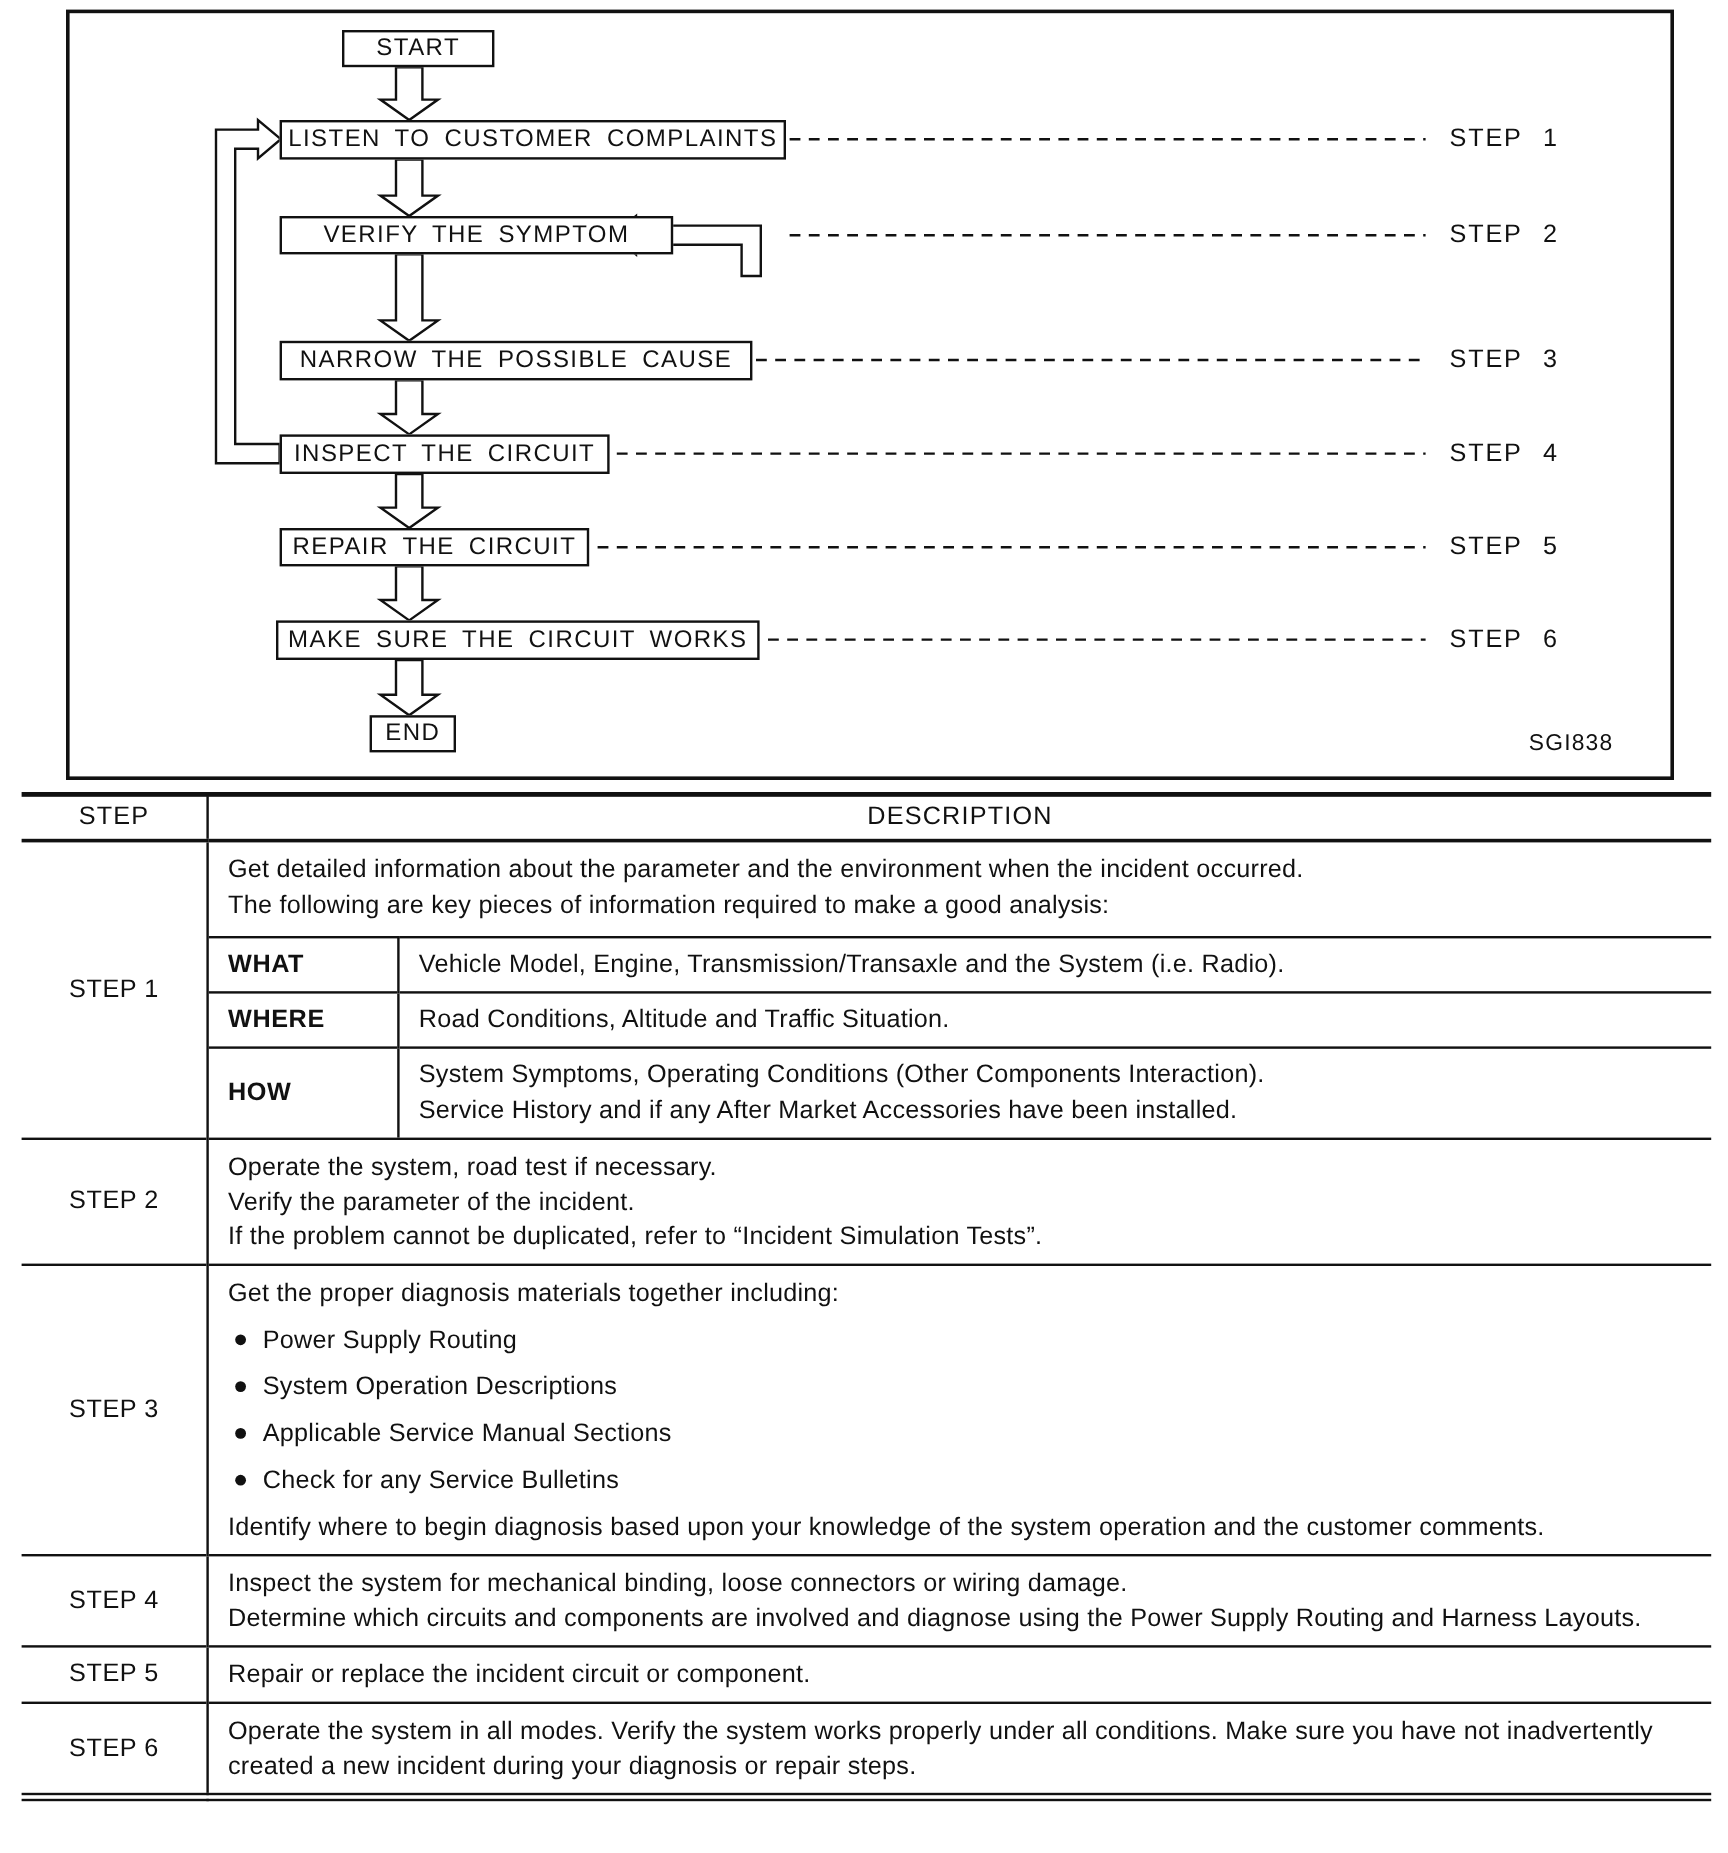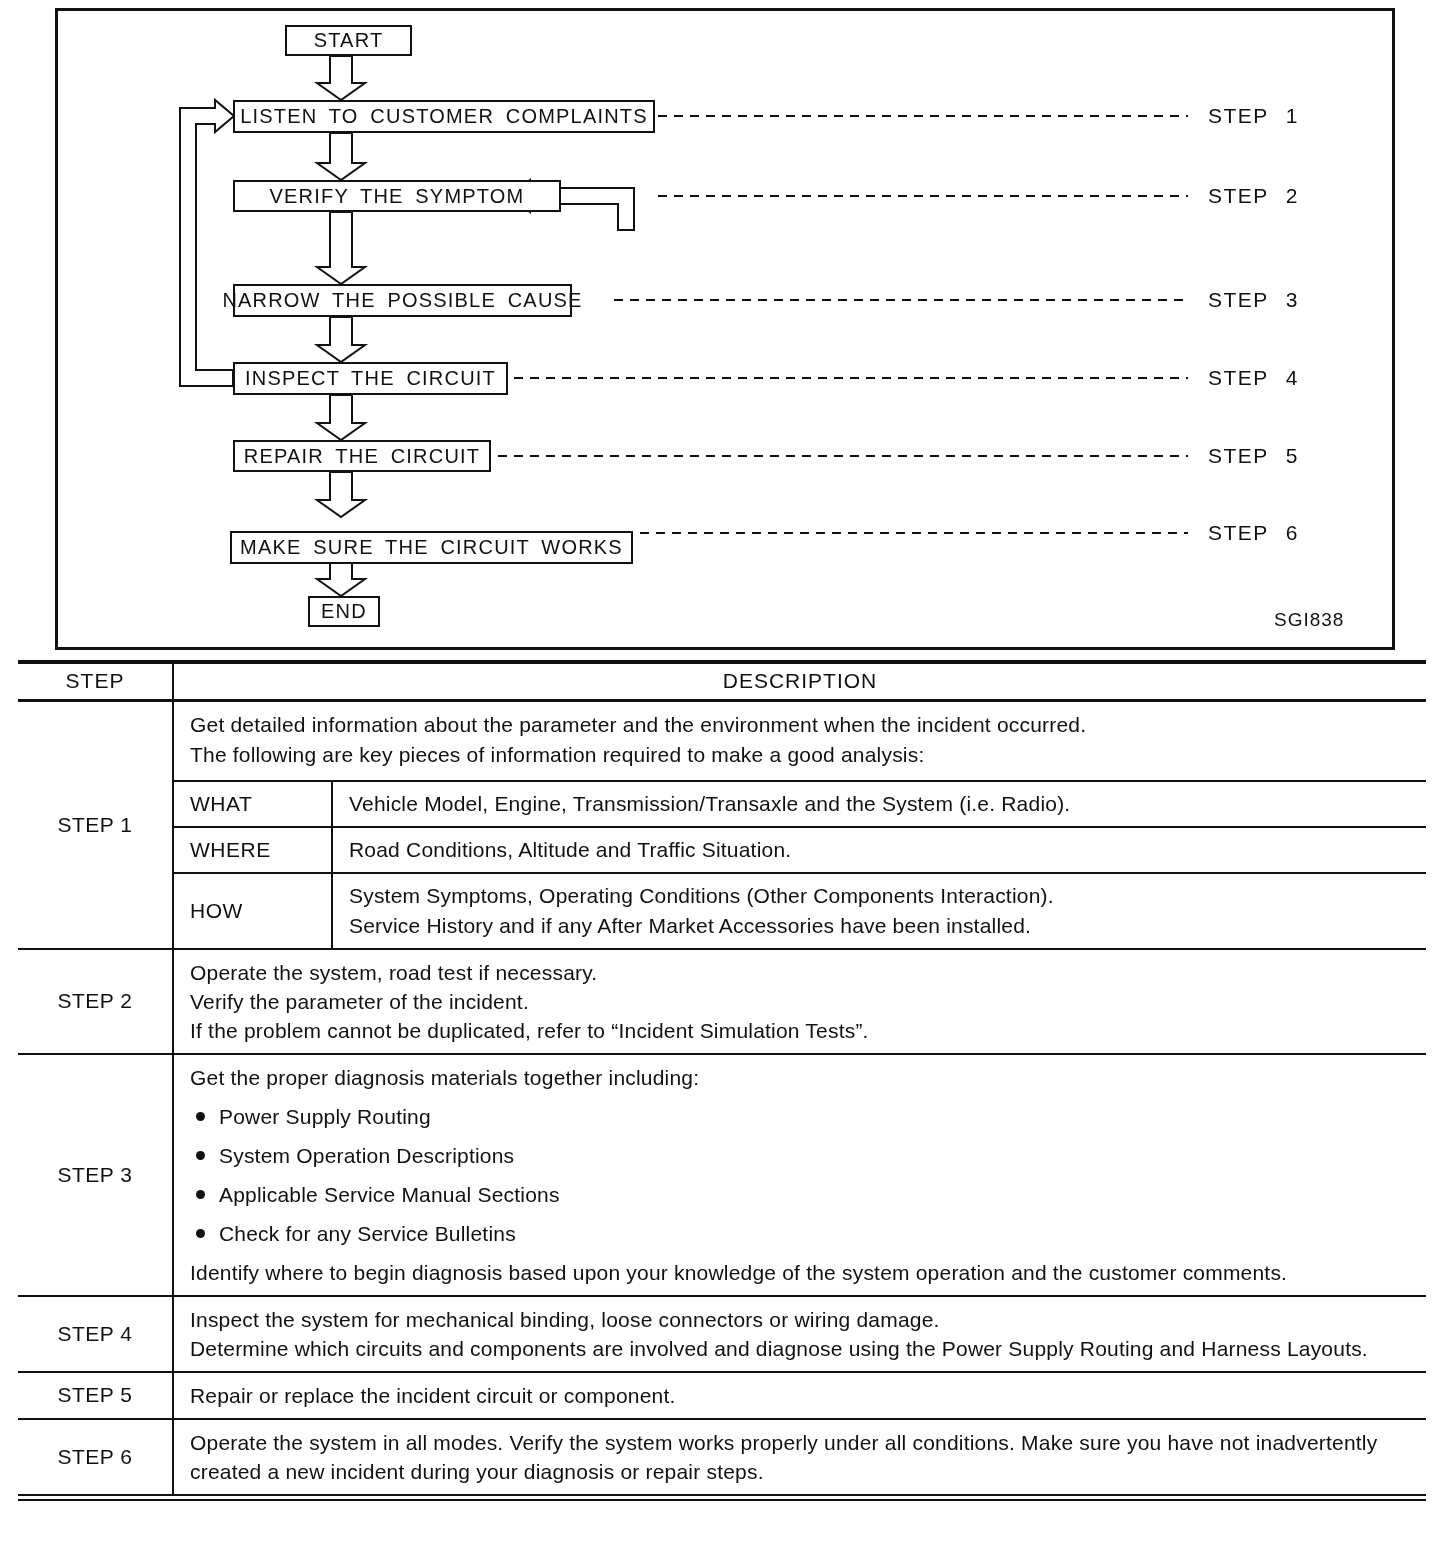--- a/index.html
+++ b/index.html
@@ -43,21 +43,21 @@
   td { vertical-align: middle; }
   td.step-cell { text-align: center; font-size: 21px; letter-spacing: 0.5px; }
   tbody tr { border-bottom: 2px solid #111; }
   tbody tr:last-child { border-bottom: none; }
   td.desc-cell { font-size: 21px; line-height: 29px; padding: 8px 16px; letter-spacing: 0.2px; }
   td.step1-desc { padding: 0; }
   .intro { padding: 8px 16px 10px; font-size: 21px; line-height: 30px; letter-spacing: 0.2px; }
   table.sub { width: 100%; border-collapse: collapse; }
   col.sc1 { width: 158px; }
   table.sub td { border-top: 2px solid #111; padding: 7px 16px; font-size: 21px; line-height: 30px; letter-spacing: 0.2px; }
-  table.sub td.key { border-right: 2px solid #111; font-weight: normal; letter-spacing: 0.5px; }
+  table.sub td.key { border-right: 2px solid #111; font-weight: bold; letter-spacing: 0.5px; }
   .bullet-row { display: flex; align-items: center; margin: 10px 0; }
   .bullet-dot { width: 9px; height: 9px; border-radius: 50%; background: #111; margin: 0 14px 0 6px; flex: none; }
   .outro { margin-top: 10px; }
 </style>
 </head>
 <body>
 
 <div class="page">
 
   <div class="flow-frame">
@@ -80,24 +80,24 @@
       <polygon points="272,539 294,539 294,568 307,568 283,585 259,568 272,568"></polygon>
 
       <polygon points="176,105 157,89 157,97 122,97 122,375 175,375 175,359 138,359 138,113 157,113 157,121"></polygon>
 
       <polygon points="452,185 472,169 472,177 576,177 576,219 560,219 560,193 472,193 472,201"></polygon>
     </svg>
 
     <div class="fbox" style="left:227px; top:14px;  width:127px; height:31px;">START</div>
     <div class="fbox" style="left:175px; top:89px;  width:422px; height:33px;">LISTEN TO CUSTOMER COMPLAINTS</div>
     <div class="fbox" style="left:175px; top:169px; width:328px; height:32px;">VERIFY THE SYMPTOM</div>
-    <div class="fbox" style="left:175px; top:273px; width:339px; height:33px;">NARROW THE POSSIBLE CAUSE</div>
+    <div class="fbox" style="left:175px; top:273px; width:394px; height:33px;">NARROW THE POSSIBLE CAUSE</div>
     <div class="fbox" style="left:175px; top:351px; width:275px; height:33px;">INSPECT THE CIRCUIT</div>
     <div class="fbox" style="left:175px; top:429px; width:258px; height:32px;">REPAIR THE CIRCUIT</div>
-    <div class="fbox" style="left:172px; top:506px; width:403px; height:33px;margin-top:14px;">MAKE SURE THE CIRCUIT WORKS</div>
+    <div class="fbox" style="left:172px; top:506px; width:403px; height:33px;">MAKE SURE THE CIRCUIT WORKS</div>
     <div class="fbox" style="left:250px; top:585px; width:72px;  height:31px;">END</div>
 
     <div class="step-label" style="left:1150px; top:93px;">STEP 1</div>
     <div class="step-label" style="left:1150px; top:173px;">STEP 2</div>
     <div class="step-label" style="left:1150px; top:277px;">STEP 3</div>
     <div class="step-label" style="left:1150px; top:355px;">STEP 4</div>
     <div class="step-label" style="left:1150px; top:433px;">STEP 5</div>
     <div class="step-label" style="left:1150px; top:510px;">STEP 6</div>
 
     <div class="figure-code">SGI838</div>

